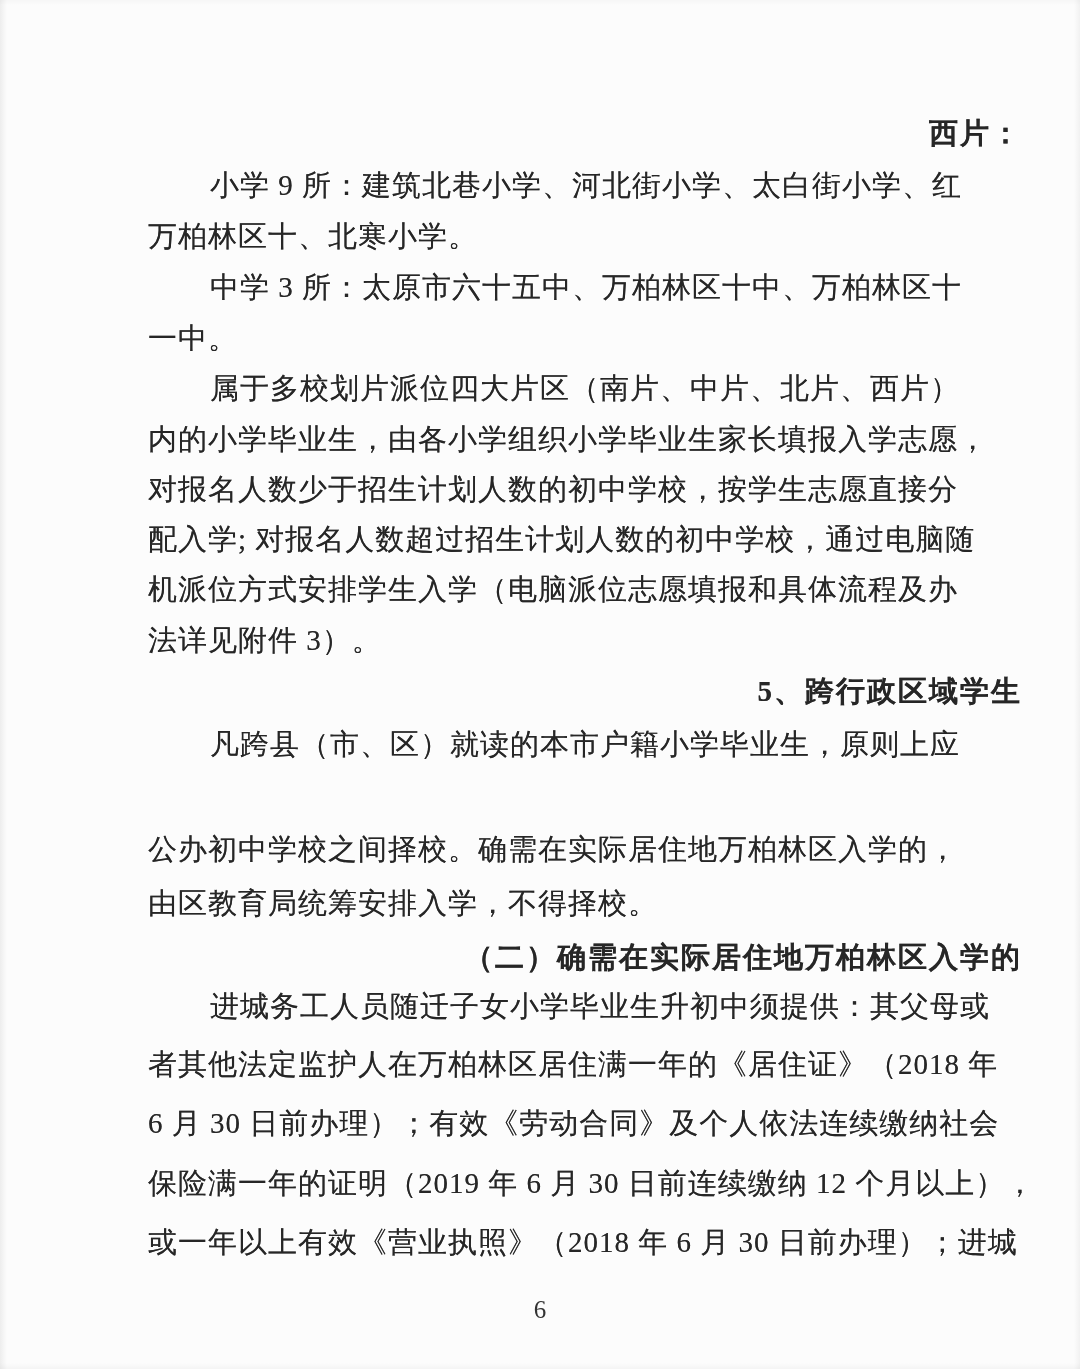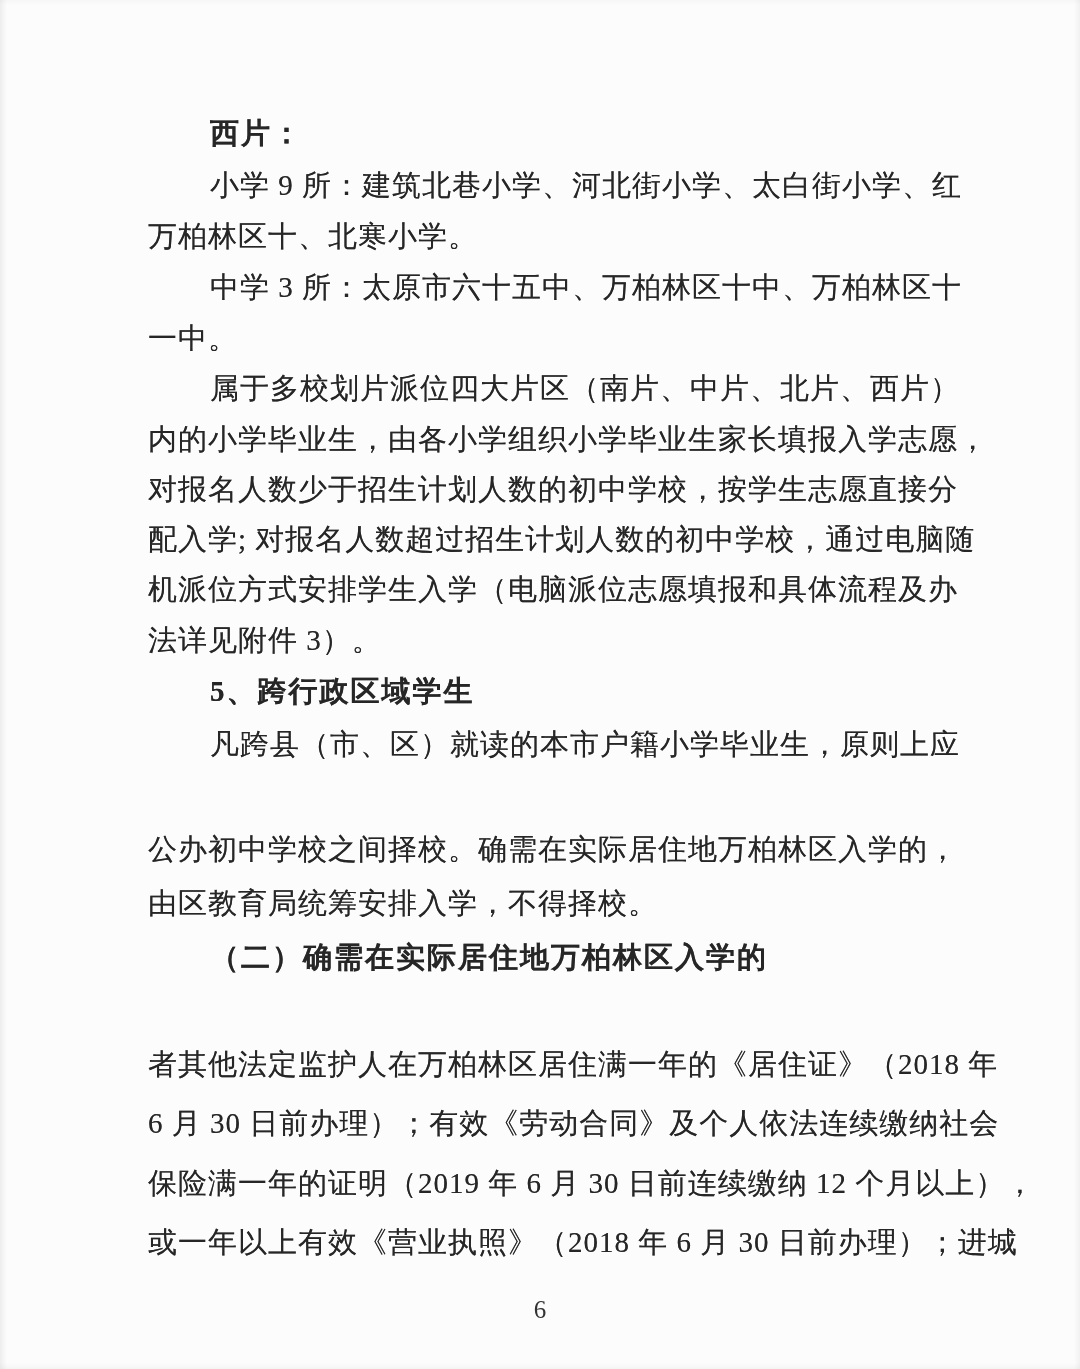--- a/index.html
+++ b/index.html
@@ -37,20 +37,21 @@
     letter-spacing: 1px;
     white-space: nowrap;
     text-shadow: 0 0 0.6px rgba(40,40,40,0.65);
   }
   .line.indent {
     padding-left: 62px;
   }
   .line.bold {
     font-weight: 700;
     letter-spacing: 2px;
+    text-align: right;
   }
   .page-number {
     position: absolute;
     left: 0;
     right: 0;
     top: 1296px;
     text-align: center;
     font-size: 25px;
     color: #333;
   }
@@ -70,19 +71,20 @@
   <div class="line" style="top:420px">内的小学毕业生，由各小学组织小学毕业生家长填报入学志愿，</div>
   <div class="line" style="top:470px">对报名人数少于招生计划人数的初中学校，按学生志愿直接分</div>
   <div class="line" style="top:520px">配入学; 对报名人数超过招生计划人数的初中学校，通过电脑随</div>
   <div class="line" style="top:570px">机派位方式安排学生入学（电脑派位志愿填报和具体流程及办</div>
   <div class="line" style="top:621px">法详见附件 3）。</div>
   <div class="line bold indent" style="top:672px">5、跨行政区域学生</div>
   <div class="line indent" style="top:725px">凡跨县（市、区）就读的本市户籍小学毕业生，原则上应</div>
   <div class="line" style="top:830px">公办初中学校之间择校。确需在实际居住地万柏林区入学的，</div>
   <div class="line" style="top:884px">由区教育局统筹安排入学，不得择校。</div>
   <div class="line bold indent" style="top:938px">（二）确需在实际居住地万柏林区入学的</div>
+  <div class="line indent" style="top:987px">进城务工人员随迁子女小学毕业生升初中须提供：其父母或</div>
   <div class="line" style="top:1045px">者其他法定监护人在万柏林区居住满一年的《居住证》（2018 年</div>
   <div class="line" style="top:1104px">6 月 30 日前办理）；有效《劳动合同》及个人依法连续缴纳社会</div>
   <div class="line" style="top:1164px">保险满一年的证明（2019 年 6 月 30 日前连续缴纳 12 个月以上），</div>
   <div class="line" style="top:1223px">或一年以上有效《营业执照》（2018 年 6 月 30 日前办理）；进城</div>
 
   <div class="page-number">6</div>
 </div>
 
 </body></html>

